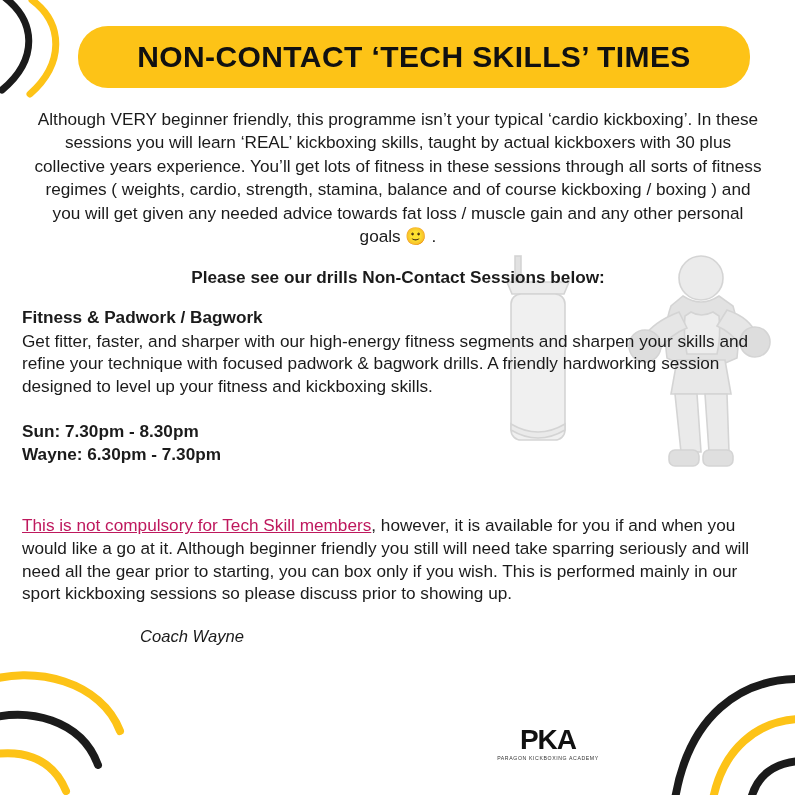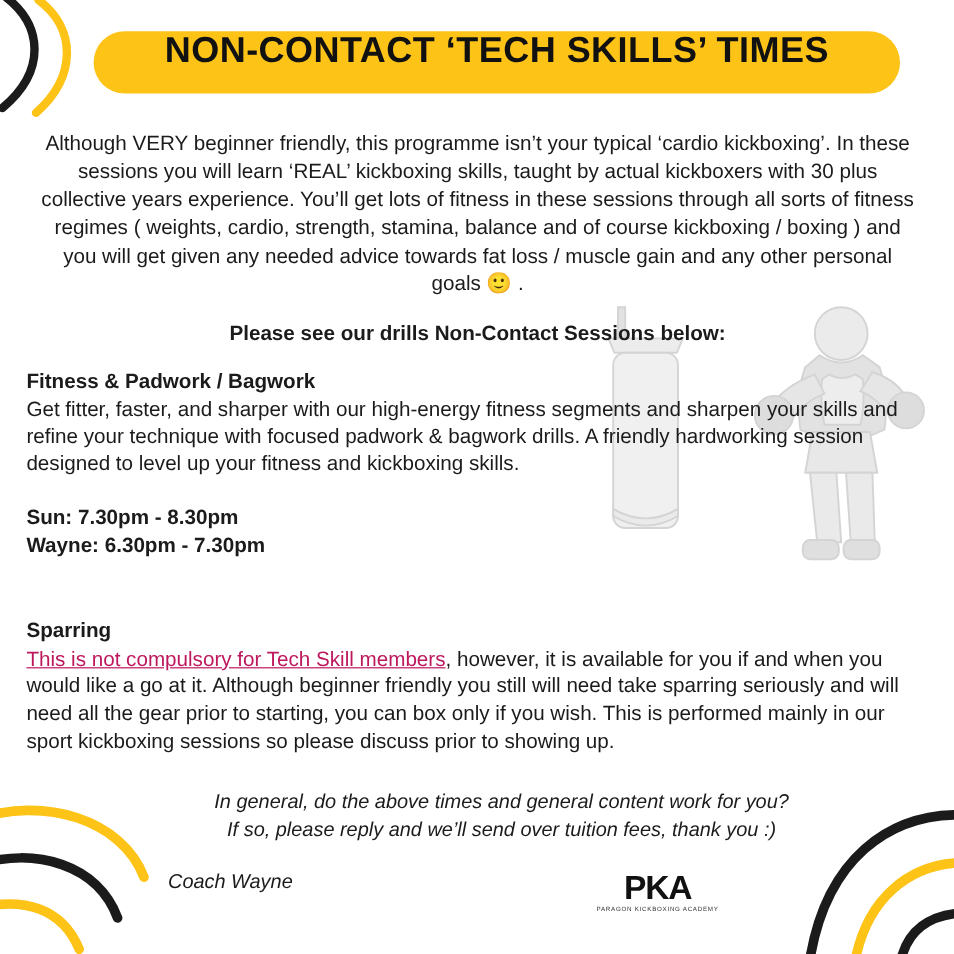--- a/index.html
+++ b/index.html
@@ -24,23 +24,24 @@
   .deco-tl { top: -6px; left: -8px; }
   .deco-bl { bottom: -6px; left: -10px; }
   .deco-br { bottom: -6px; right: -6px; }
 
   
   .banner {
     position: absolute;
     top: 26px;
     left: 78px;
     width: 672px;
-    height: 52px;
+    height: 62px;
     background: #fdc317;
     display: flex;
+    align-items: center;
     justify-content: center;
     box-sizing: border-box;
     border-radius: 30px;
   }
   .banner-title {
     font-size: 30px;
     font-weight: bold;
     letter-spacing: 0.4px;
     color: #111111;
     white-space: nowrap;
@@ -207,28 +208,23 @@
     <div class="times">
       <div>Sun: 7.30pm - 8.30pm</div>
       <div>Wayne: 6.30pm - 7.30pm</div>
     </div>
   </div>
 
   <div class="gap-block"></div>
 
 
   <div class="section">
-    <div class="section-heading">Sparring</div>
     <div class="section-body"><span class="underline-red">This is not compulsory for Tech Skill members</span><span>, however, it is available for you if and when you would like a go at it. Although beginner friendly you still will need take sparring seriously and will need all the gear prior to starting, you can box only if you wish. This is performed mainly in our sport kickboxing sessions so please discuss prior to showing up.</span></div>
   </div>
 
-  <div class="closing">
-    <div>In general, do the above times and general content work for you?</div>
-    <div>If so, please reply and we’ll send over tuition fees, thank you :)</div>
-  </div>
 
   <div class="signature">Coach Wayne</div>
 </div>
 
 <div class="logo">
   <div class="logo-mark">PKA</div>
   <div class="logo-sub">PARAGON KICKBOXING ACADEMY</div>
 </div>
 
 </body></html>

